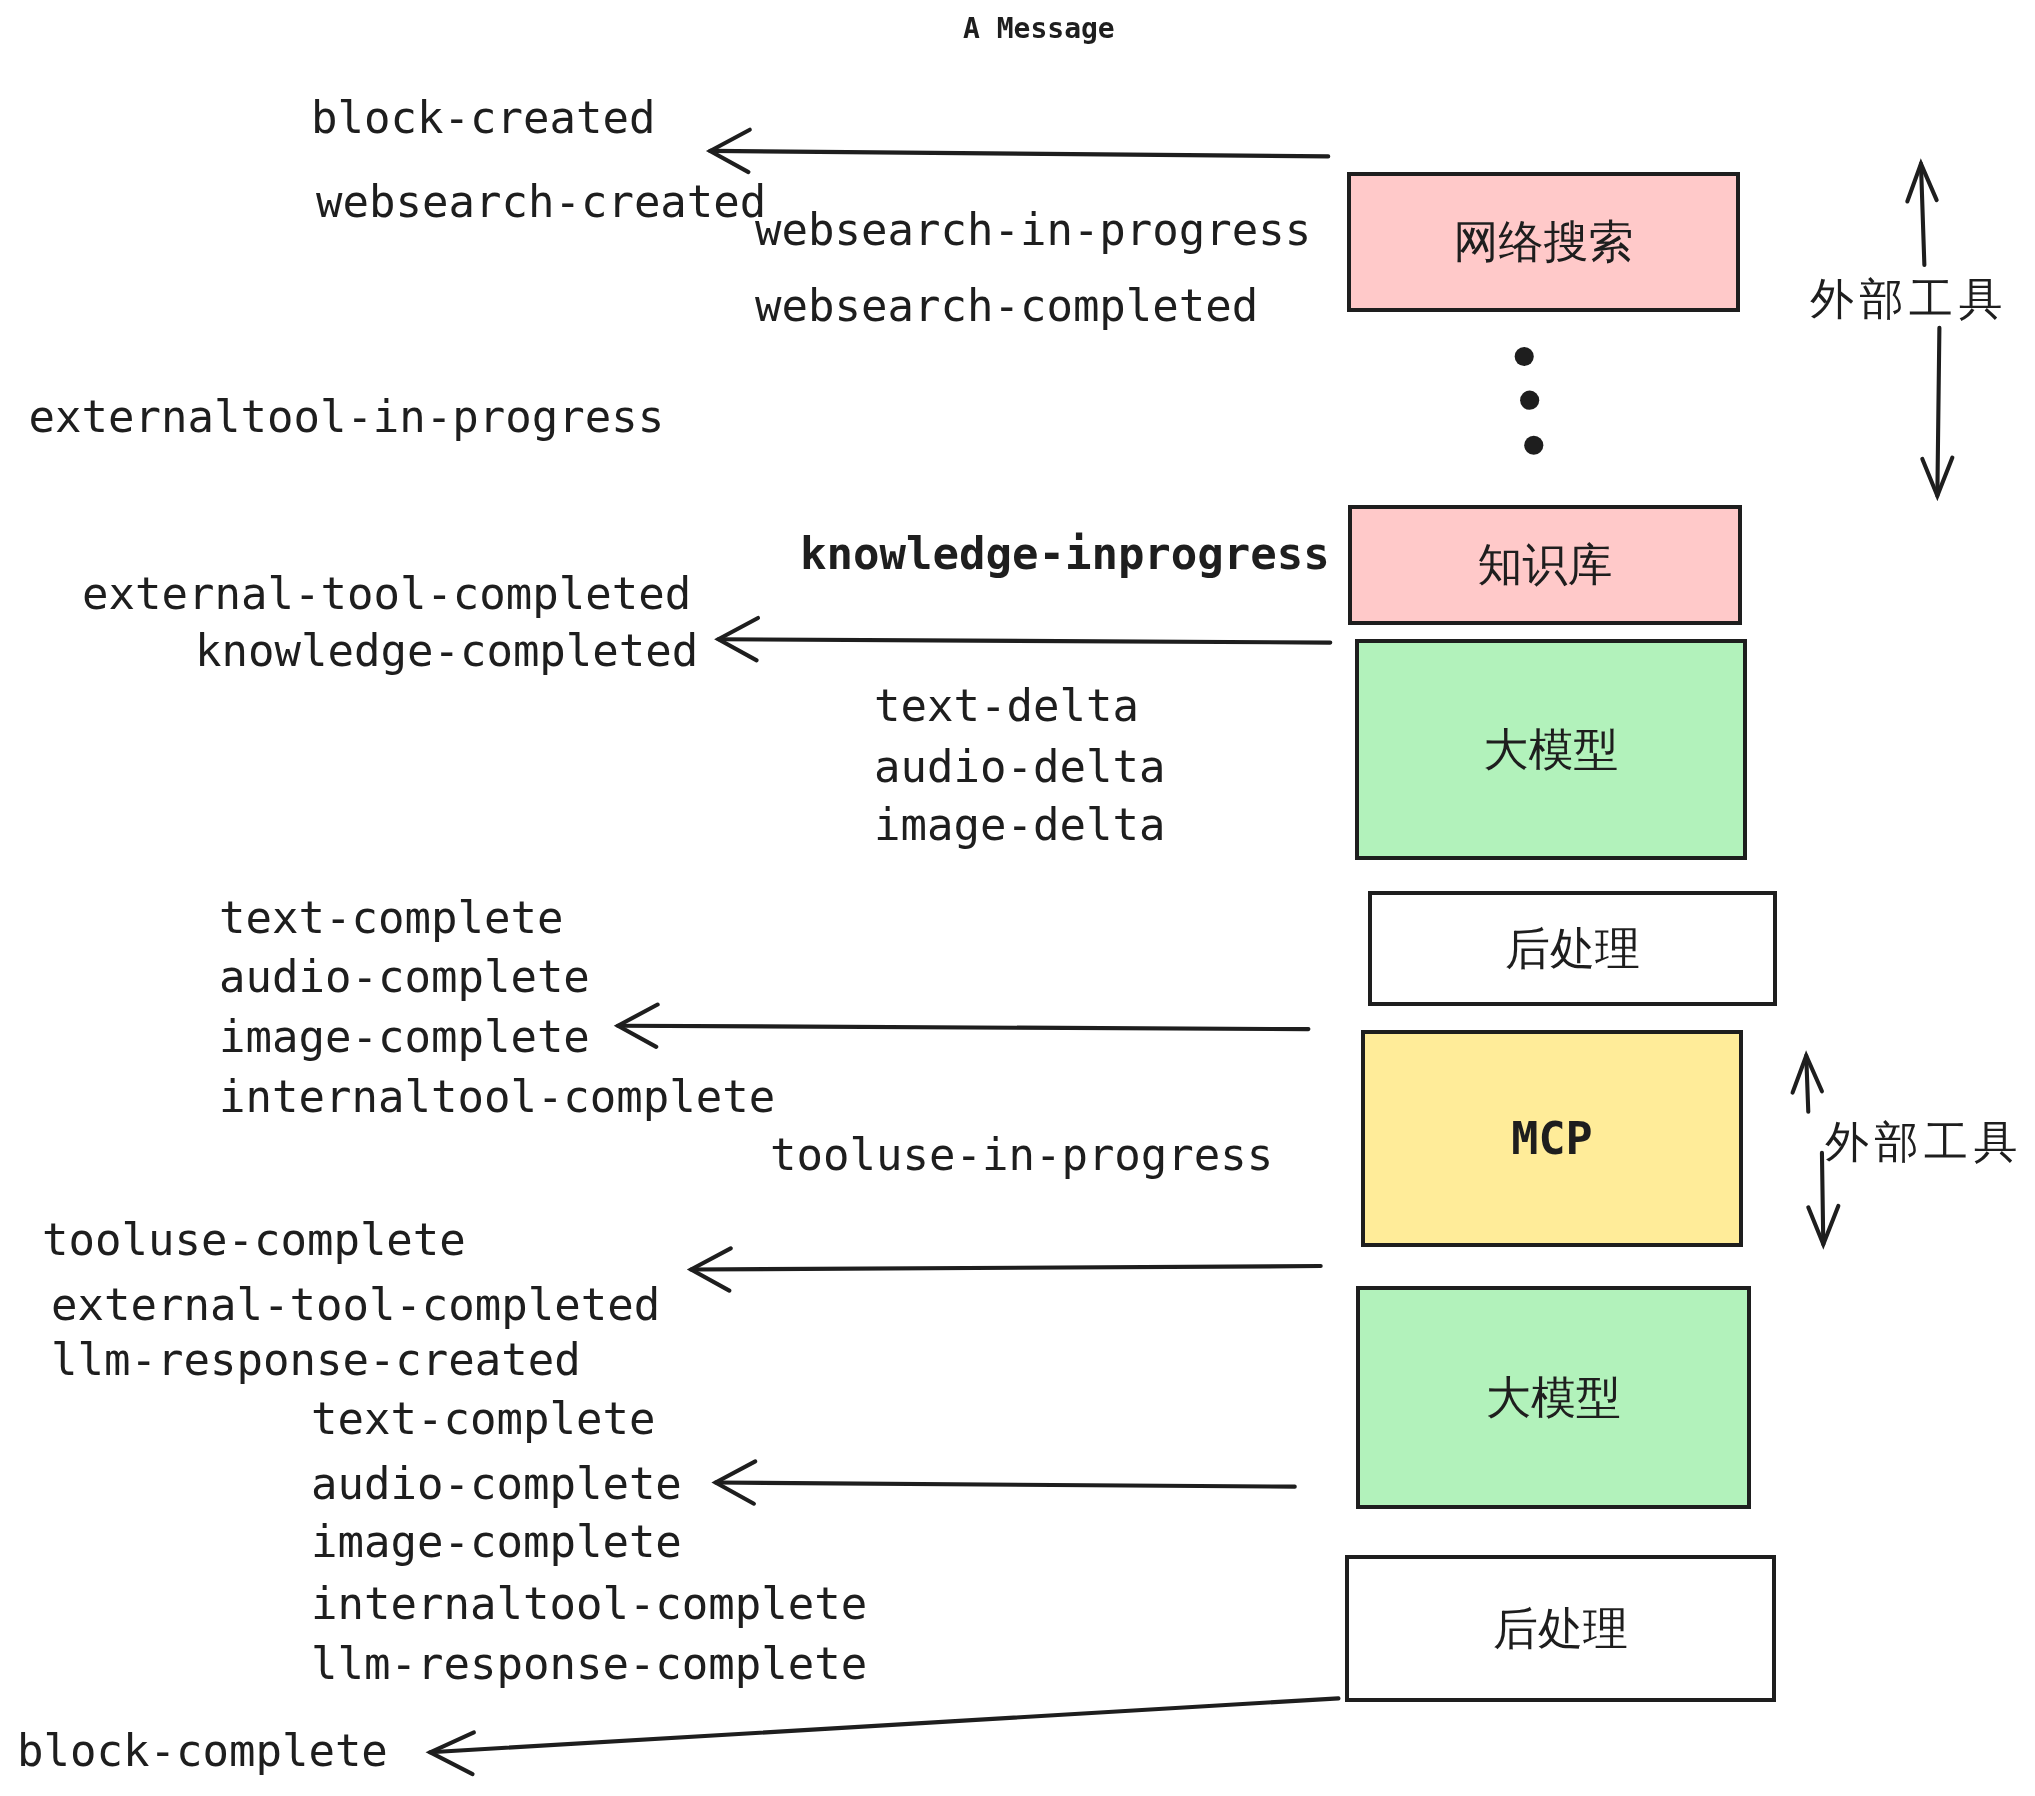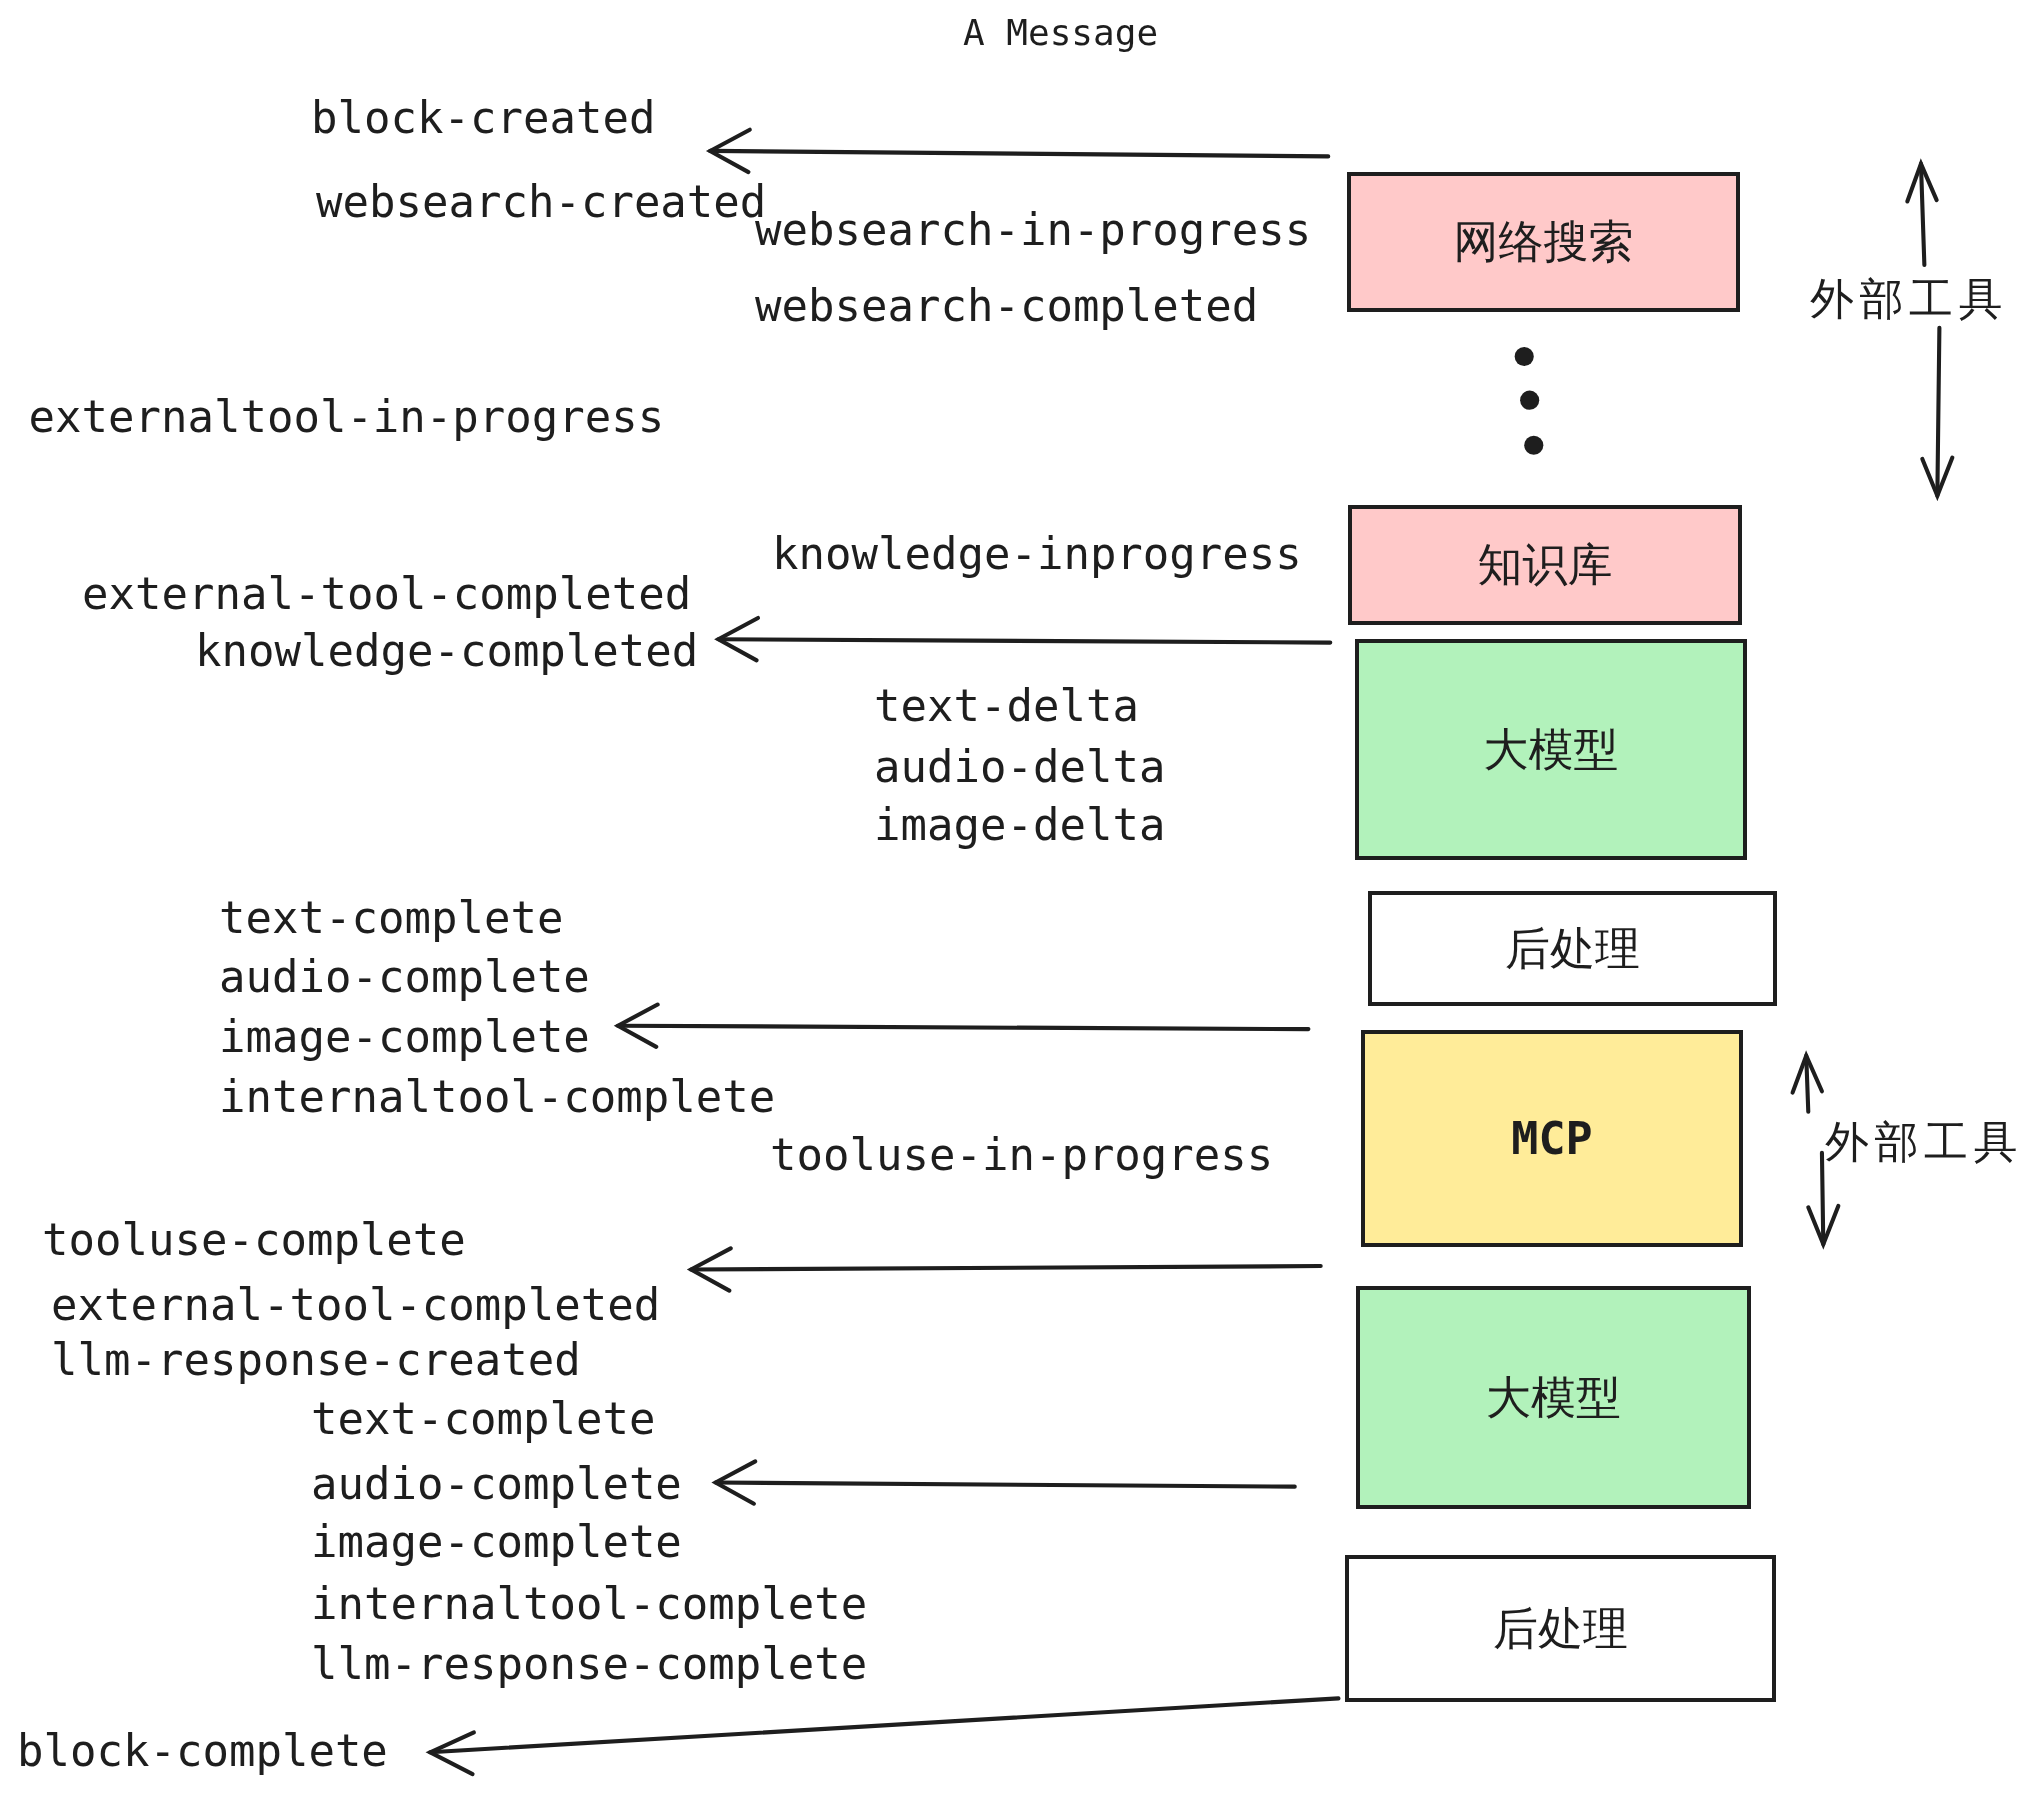--- a/index.html
+++ b/index.html
@@ -1,19 +1,19 @@
 <!DOCTYPE html>
 <html style="font-size:11px"><head>
 <meta charset="utf-8">
 <style>
   html,body { margin:0; padding:0; background:#ffffff; }
   body { width:2035px; height:1796px; position:relative; overflow:hidden;
          font-family:"DejaVu Sans Mono", monospace; color:#1e1e1e; }
 
-  .title { position:absolute; font-size:36px; font-weight:normal; white-space:nowrap; }
+  .title { position:absolute; font-size:28px; font-weight:bold; white-space:nowrap; }
 
   .evt { position:absolute; font-size:44px; line-height:51px; white-space:nowrap;
          font-family:"DejaVu Sans Mono", monospace; color:#1e1e1e; }
 
   .box { position:absolute; box-sizing:border-box; border:4.1px solid #1e1e1e;
          display:flex; align-items:center; justify-content:center;
          font-family:"DejaVu Sans", sans-serif; font-size:45px; color:#1e1e1e;
          background:#ffffff; }
   .box .mono { font-family:"DejaVu Sans Mono", monospace; font-weight:bold; }
 
@@ -28,21 +28,21 @@
 </head>
 <body>
 
 <div class="title" style="left:963px; top:12.3px;">A Message</div>
 
 <span class="evt" style="left:311px;  top:92px;">block-created</span>
 <span class="evt" style="left:316px;  top:176px;">websearch-created</span>
 <span class="evt" style="left:755px; top:204px;">websearch-in-progress</span>
 <span class="evt" style="left:755px; top:280px;">websearch-completed</span>
 <span class="evt" style="left:20.5px;   top:391px;margin-left:8px;">externaltool-in-progress</span>
-<span class="evt" style="left:772px; top:528px;">knowledge-inprogress</span>
+<span class="evt" style="left:800px; top:528px;font-weight:bold;">knowledge-inprogress</span>
 <span class="evt" style="left:82px;  top:568px;">external-tool-completed</span>
 <span class="evt" style="left:195px;  top:625px;">knowledge-completed</span>
 <span class="evt" style="left:874px; top:680px;">text-delta</span>
 <span class="evt" style="left:874px; top:741px;">audio-delta</span>
 <span class="evt" style="left:874px; top:799px;text-align:center;">image-delta</span>
 <span class="evt" style="left:219px;  top:892px;">text-complete</span>
 <span class="evt" style="left:219px;  top:951px;">audio-complete</span>
 <span class="evt" style="left:219px;  top:1011px;">image-complete</span>
 <span class="evt" style="left:219px;  top:1071px;">internaltool-complete</span>
 <span class="evt" style="left:770px; top:1129px;">tooluse-in-progress</span>

